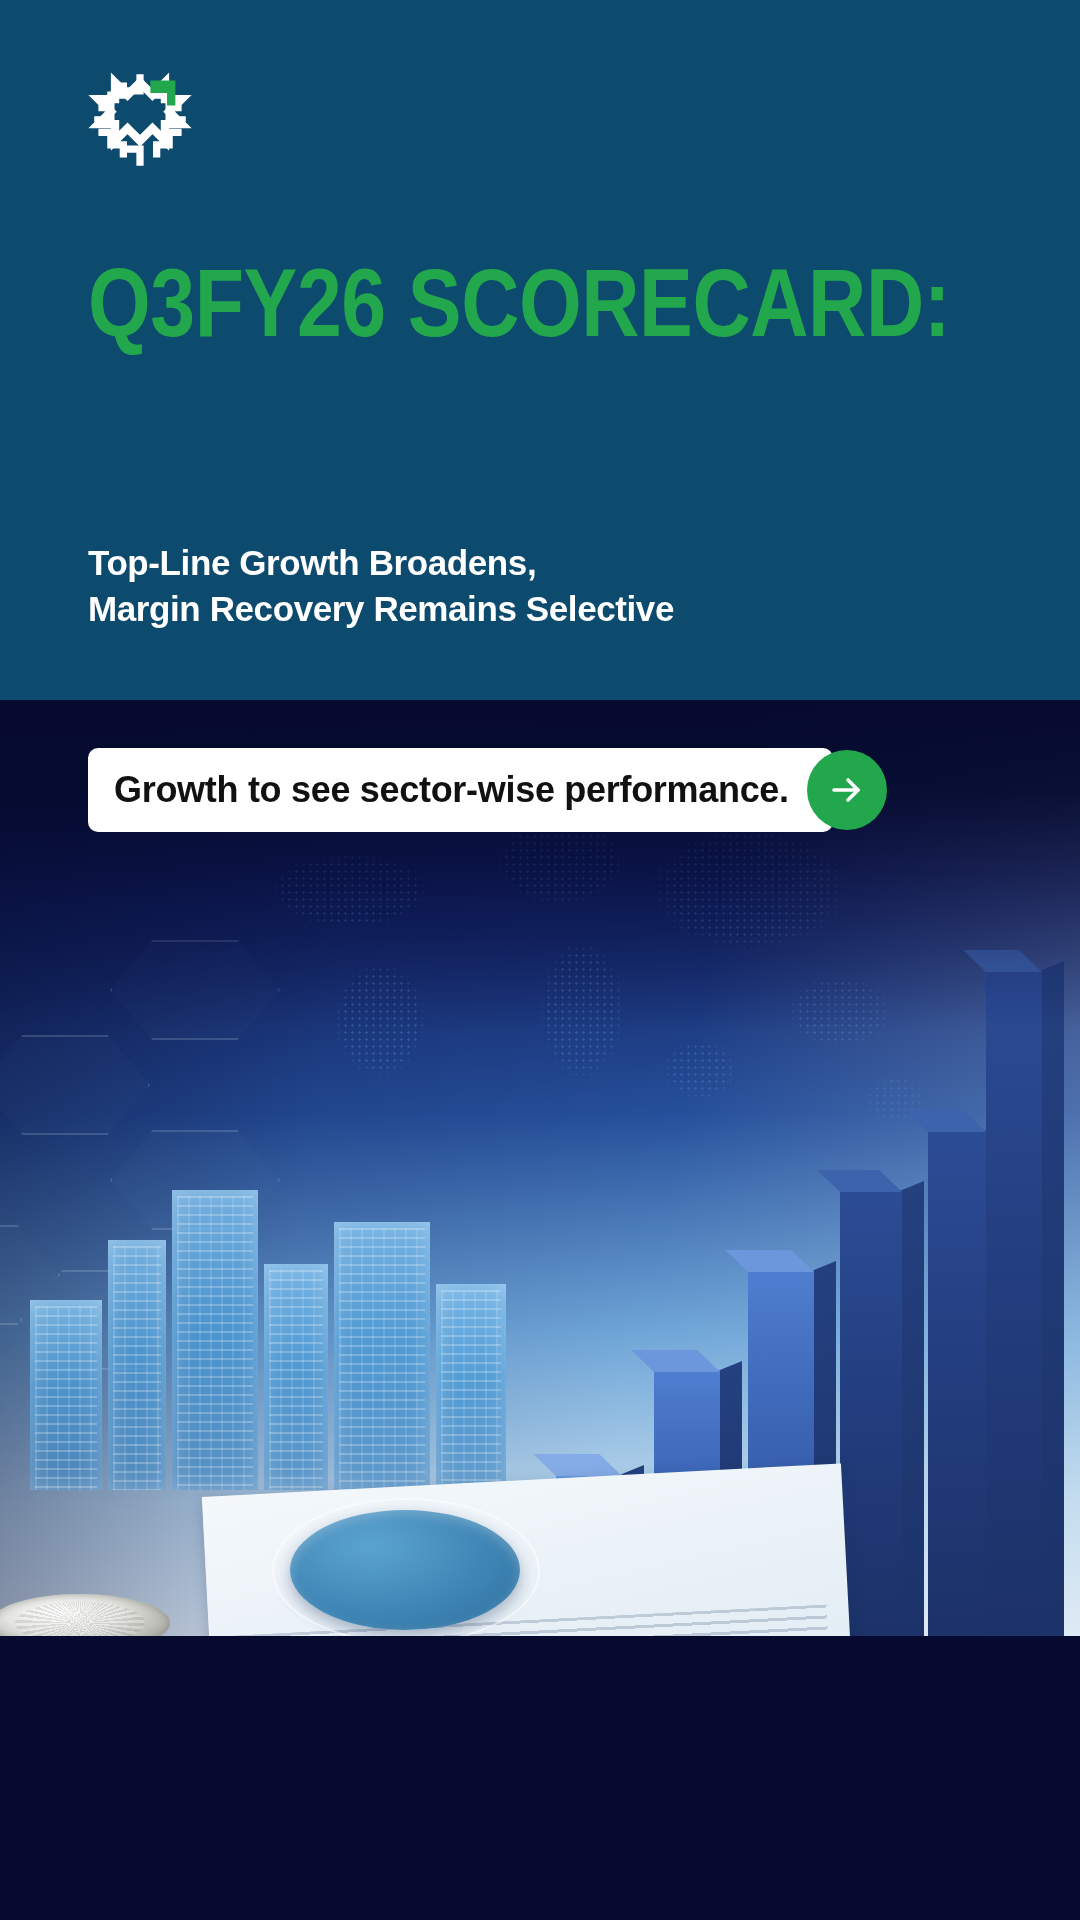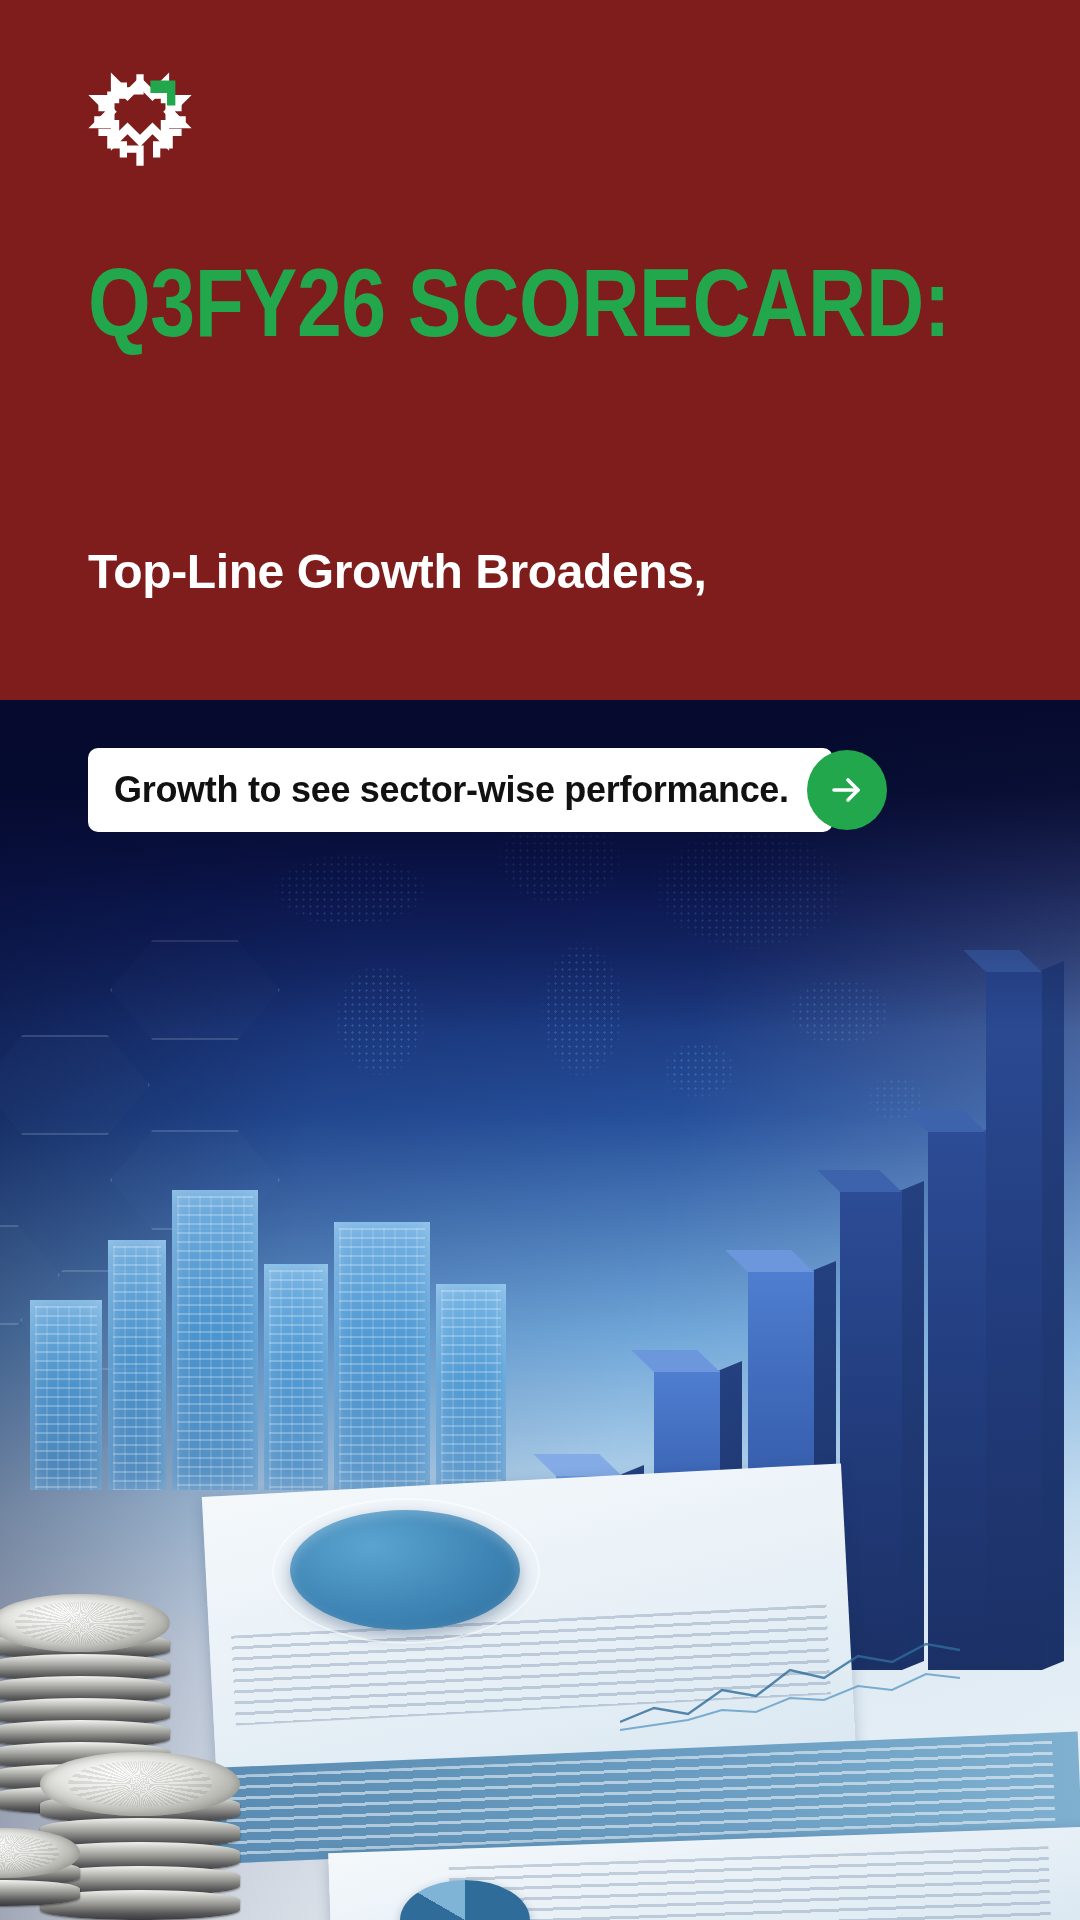--- a/index.html
+++ b/index.html
@@ -8,22 +8,22 @@
     width: 1080px;
     height: 1920px;
     background: #050a2e;
     font-family: "Liberation Sans", sans-serif;
     overflow: hidden;
   }
 
   .poster {
     position: relative;
     width: 1080px;
-    height: 1920px;
-    background: #7f1d1d;
+    height: 1636px;
+    background: #0c4a6e;
     overflow: hidden;
   }
 
   
   .bg-photo {
     position: absolute;
     left: 0;
     top: 700px;
     width: 1080px;
     height: 1220px;
@@ -231,21 +231,21 @@
     letter-spacing: -0.5px;
     transform: scaleX(0.84);
     transform-origin: left center;
     white-space: nowrap;
   }
 
   .subhead {
     position: absolute;
     left: 88px; top: 540px;
     color: #ffffff;
-    font-size: 48px;
+    font-size: 35px;
     line-height: 1.32;
     font-weight: 700;
     letter-spacing: -0.4px;
     white-space: nowrap;
   }
 
   .cta-row {
     position: absolute;
     left: 88px; top: 748px;
     display: flex;
@@ -430,20 +430,21 @@
           <path d="M94 50 L78 50 L78 40"></path>
         </g>
         <path d="M60 12 L84 12 L84 36 L76 36 L76 24 L60 24 Z" fill="#22a74c"></path>
       </svg>
     </div>
 
     <div class="headline">Q3FY26 SCORECARD:</div>
 
     <div class="subhead">
       <div>Top-Line Growth Broadens,</div>
+      <div>Margin Recovery Remains Selective</div>
     </div>
 
     <div class="cta-row">
       <div class="cta-pill">
         <span class="cta-pill-text">Growth to see sector-wise performance.</span>
       </div>
       <div class="cta-circle">
         <svg width="44" height="44" viewBox="0 0 44 44">
           <line x1="9" y1="22" x2="33" y2="22" stroke="#ffffff" stroke-width="3.6" stroke-linecap="round"></line>
           <polyline points="23,12 33,22 23,32" fill="none" stroke="#ffffff" stroke-width="3.6" stroke-linecap="round" stroke-linejoin="round"></polyline>

